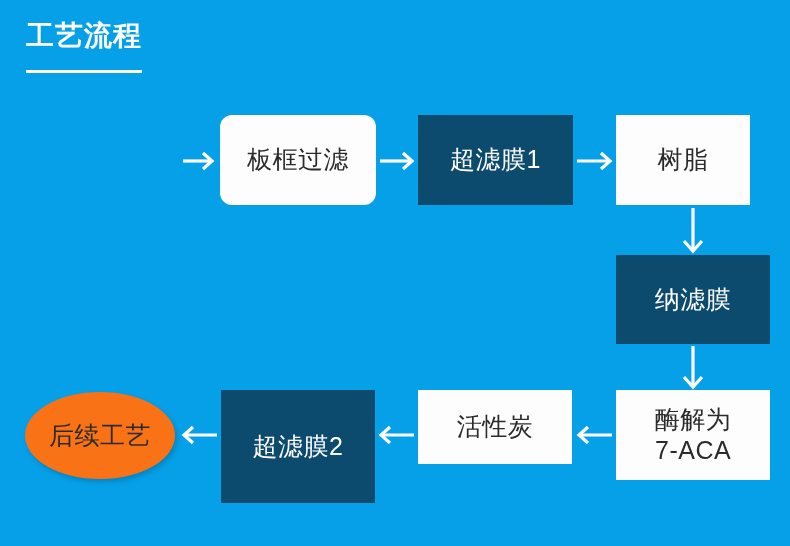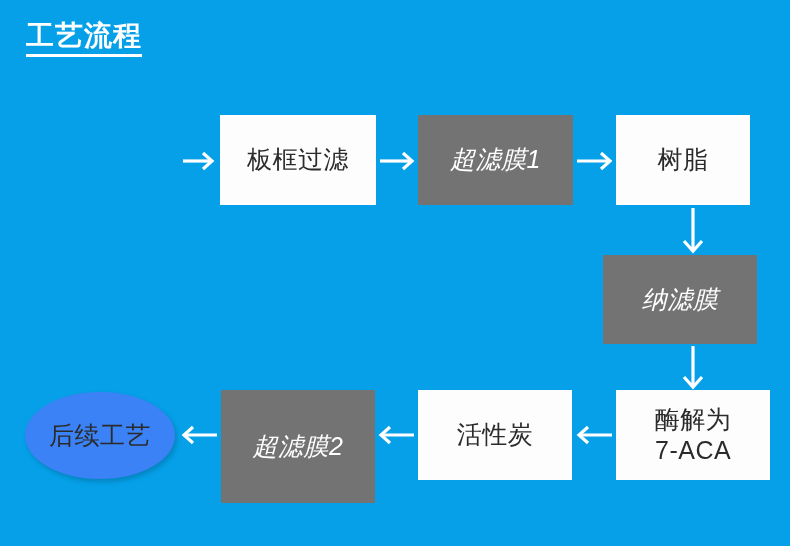--- a/index.html
+++ b/index.html
@@ -24,21 +24,21 @@
   
   .title {
     position: absolute;
     left: 26px;
     top: 20px;
     color: #ffffff;
     font-size: 28px;
     font-weight: bold;
     letter-spacing: 1px;
     border-bottom: 3px solid #ffffff;
-    padding-bottom: 2px;
+    padding-bottom: 18px;
     line-height: 1.15;
     white-space: nowrap;
   }
 
   
   .node {
     position: absolute;
     display: flex;
     align-items: center;
     justify-content: center;
@@ -47,26 +47,25 @@
     font-size: 25px;
     line-height: 1.25;
     white-space: pre-line;
     letter-spacing: 0.5px;
   }
   .node.light {
     background: #fdfdfd;
     color: #2b2b2b;
   }
   .node.dark {
-    background: #737373;
+    background: #0c4a6e;
     color: #ffffff;
-    font-style: italic;
   }
   .node.ellipse {
-    background: #3b82f6;
+    background: #f97316;
     color: #2b2b2b;
     border-radius: 50%;
     box-shadow: 2px 3px 5px rgba(0,0,0,0.18);
   }
 
   
   #arrows {
     position: absolute;
     left: 0; top: 0;
     width: 790px;
@@ -125,30 +124,30 @@
       <polyline points="390,427 381,435 390,443"></polyline>
     </g>
 
     <g>
       <line x1="217" y1="435" x2="184" y2="435"></line>
       <polyline points="193,427 184,435 193,443"></polyline>
     </g>
   </svg>
 
 
-  <div class="node light" style="left:220px; top:115px; width:156px; height:90px;">板框过滤</div>
+  <div class="node light" style="left:220px; top:115px; width:156px; height:90px;border-radius:12px;">板框过滤</div>
 
   <div class="node dark" style="left:418px; top:115px; width:155px; height:90px;">超滤膜1</div>
 
   <div class="node light" style="left:616px; top:115px; width:134px; height:90px;">树脂</div>
 
-  <div class="node dark" style="left:603px; top:255px; width:154px; height:89px;">纳滤膜</div>
+  <div class="node dark" style="left:616px; top:255px; width:154px; height:89px;">纳滤膜</div>
 
   <div class="node light" style="left:616px; top:390px; width:154px; height:90px;text-align:right;">酶解为
 7-ACA</div>
 
-  <div class="node light" style="left:418px; top:390px; width:154px; height:90px;">活性炭</div>
+  <div class="node light" style="left:418px; top:390px; width:154px; height:74px;">活性炭</div>
 
   <div class="node dark" style="left:221px; top:390px; width:154px; height:113px;">超滤膜2</div>
 
   <div class="node ellipse" style="left:25px; top:392px; width:150px; height:87px;">后续工艺</div>
 
 </div>
 
 </body></html>

